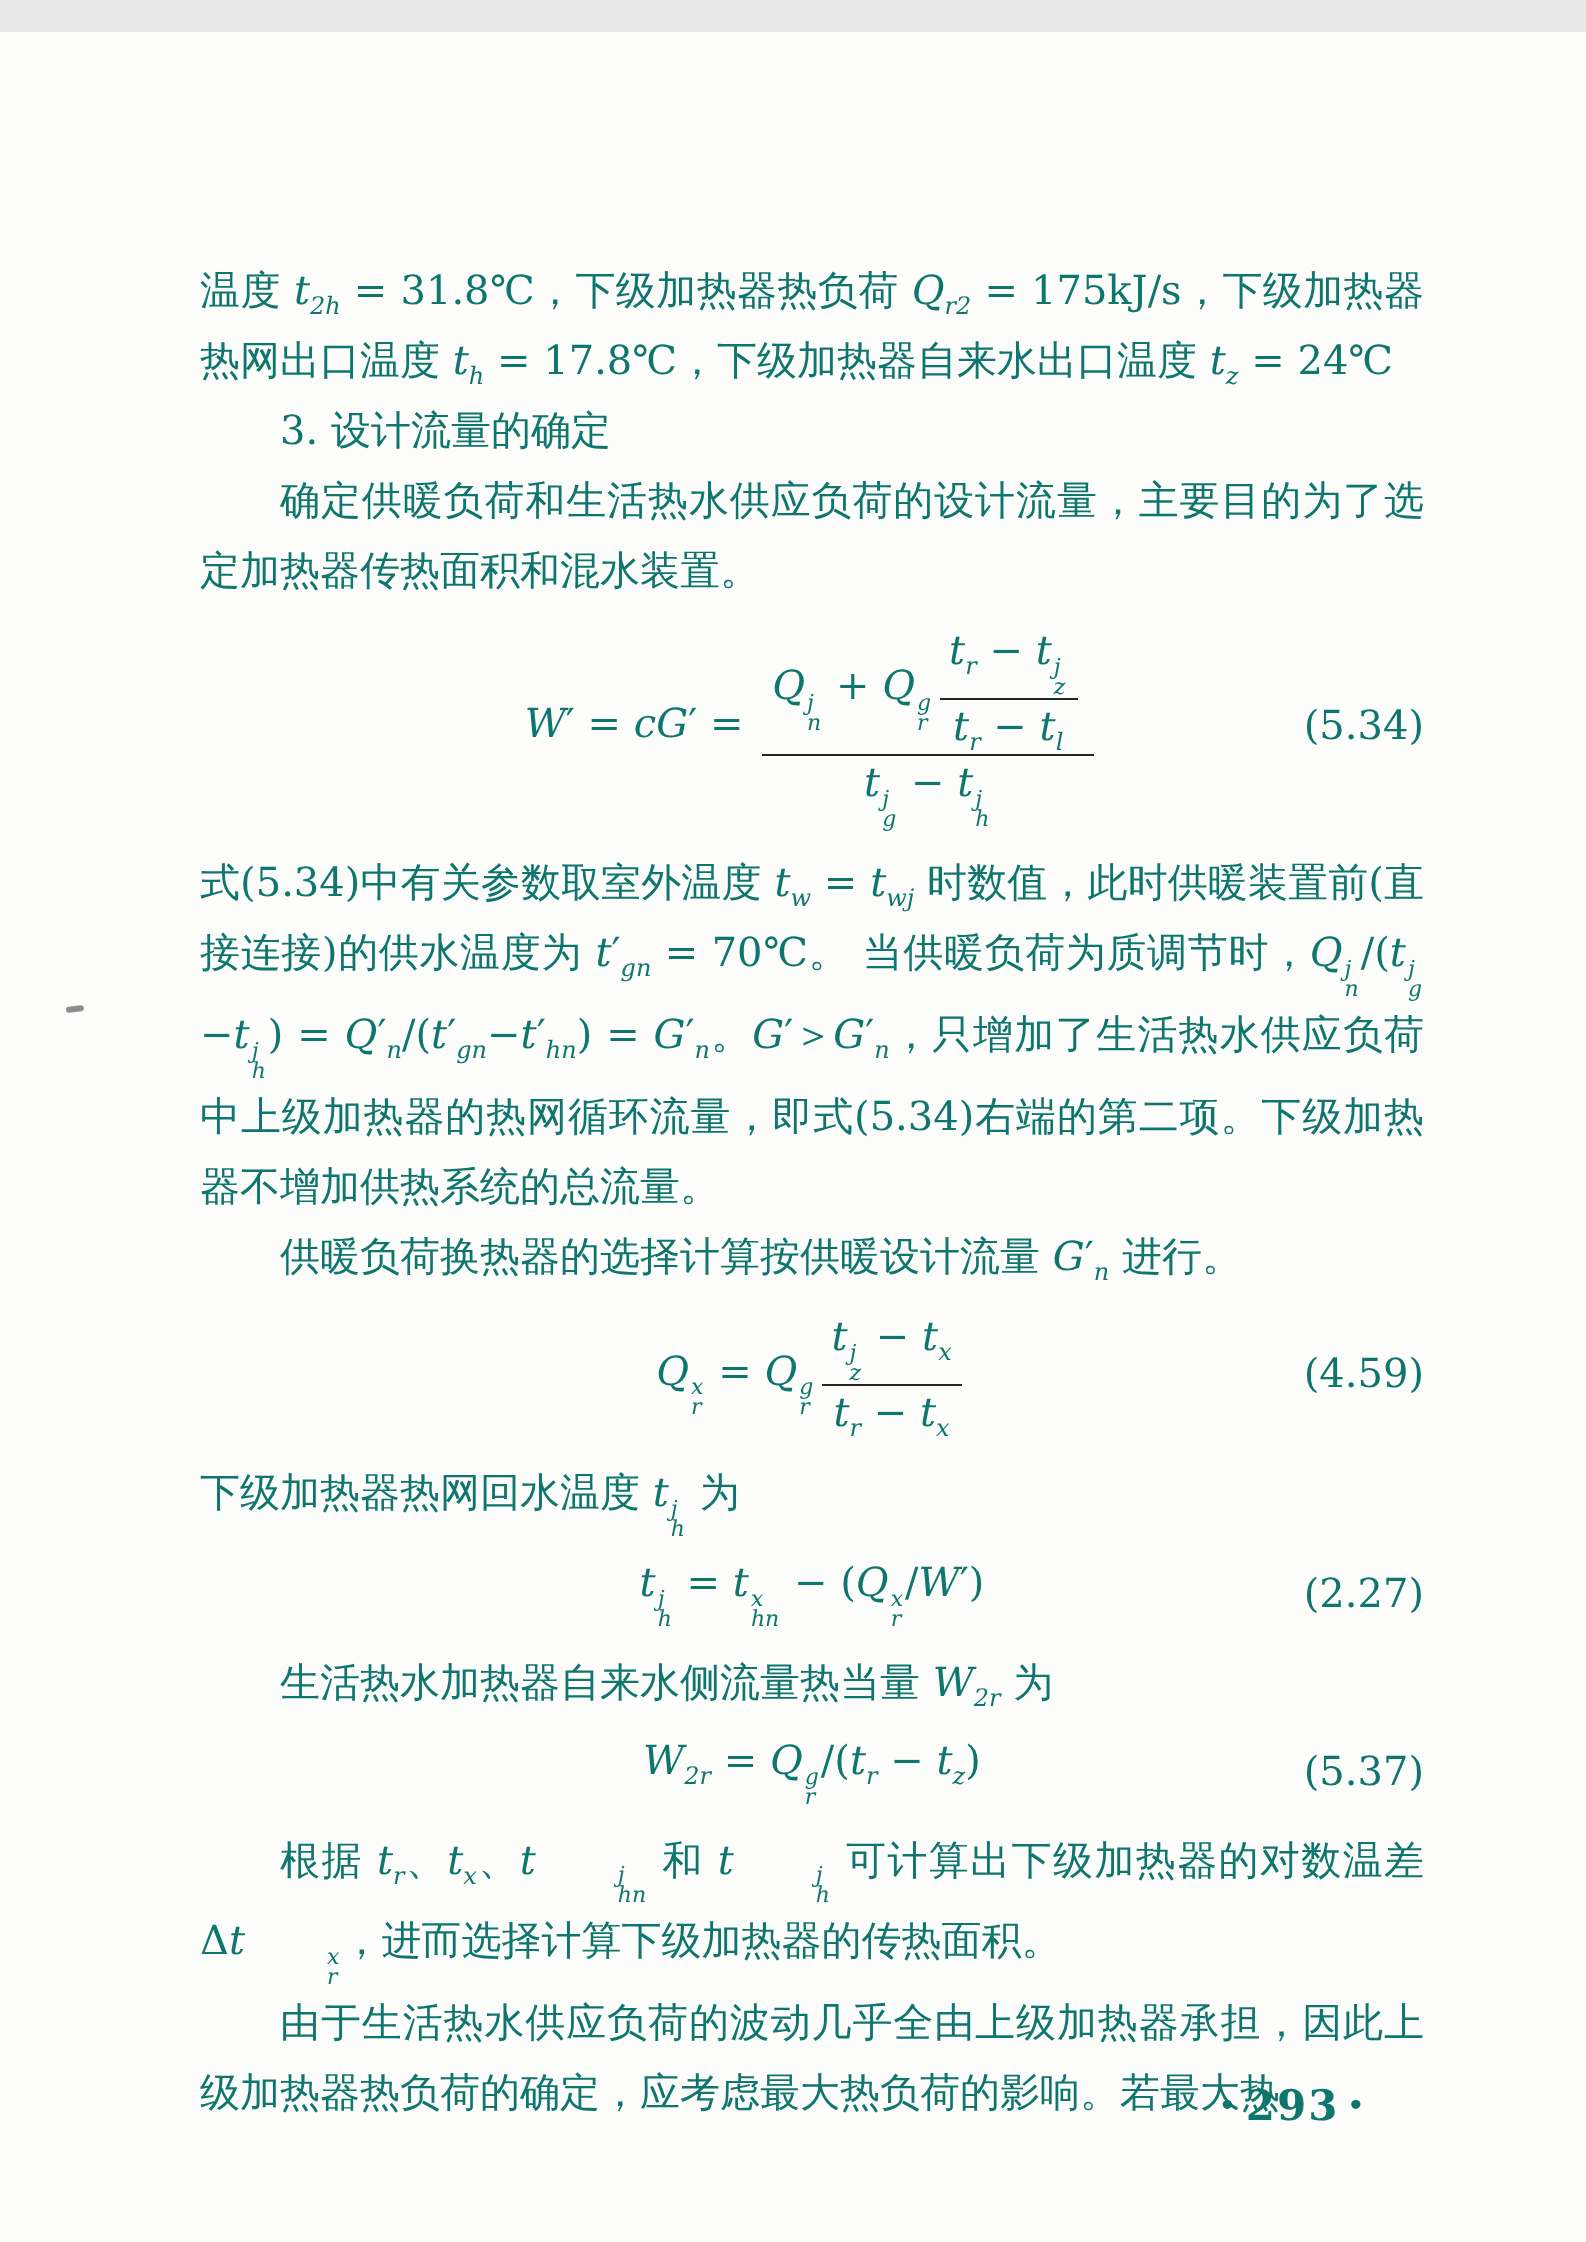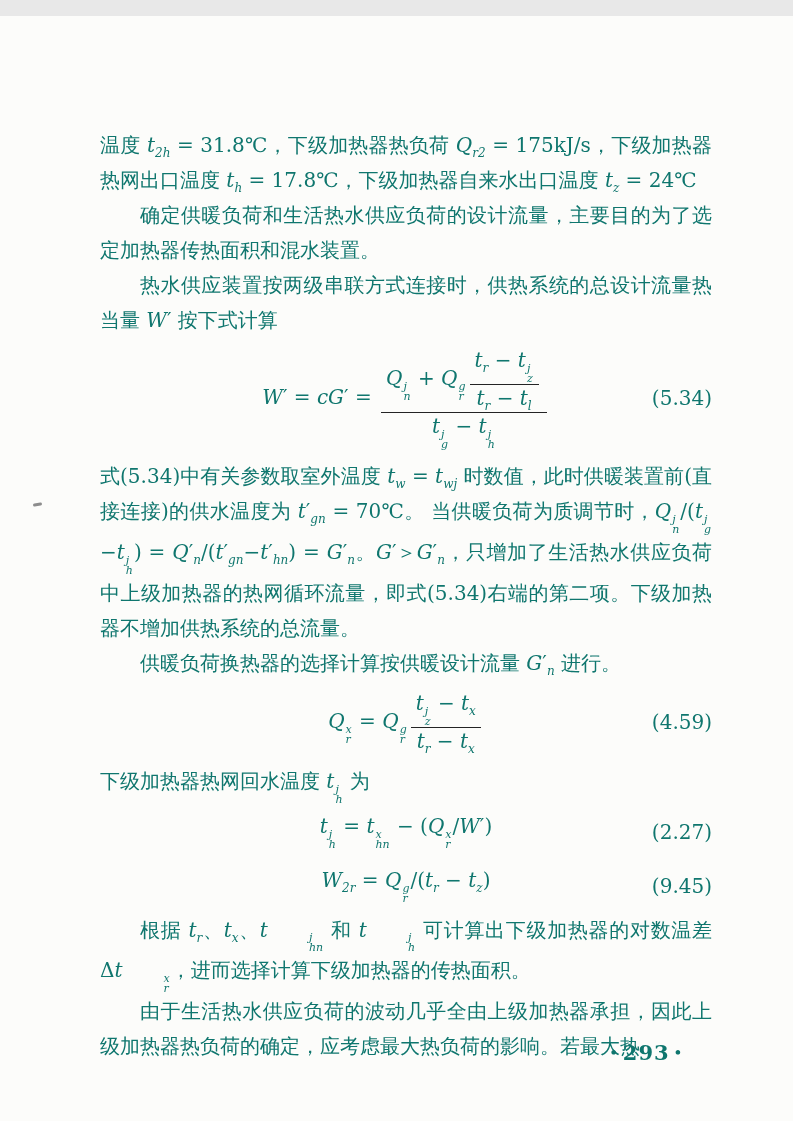--- a/index.html
+++ b/index.html
@@ -44,24 +44,24 @@
   }
 </style>
 </head>
 <body>
 
 <div class="page">
   <div class="content">
 
     <p class="para">温度 <i>t</i><sub>2h</sub> = 31.8℃，下级加热器热负荷 <i>Q</i><sub>r2</sub> = 175kJ/s，下级加热器热网出口温度 <i>t</i><sub>h</sub> = 17.8℃，下级加热器自来水出口温度 <i>t</i><sub>z</sub> = 24℃</p>
 
+    <p class="para indent">3. 设计流量的确定</p>
 
     <p class="para indent">确定供暖负荷和生活热水供应负荷的设计流量，主要目的为了选定加热器传热面积和混水装置。</p>
 
-    <p class="para indent">热水供应装置按两级串联方式连接时，供热系统的总设计流量热当量 <i>W</i>′ 按下式计算</p>
 
     <div class="eq-row">
       <span class="math"><i>W</i>′ = <i>cG</i>′ = <span class="frac">
             <span><i>Q</i><span class="ss">
                 <span>j</span>
                 <span>n</span>
               </span> + <i>Q</i><span class="ss">
                 <span>g</span>
                 <span>r</span>
               </span><span class="frac">
@@ -125,27 +125,28 @@
           </span> = <i>t</i><span class="ss">
             <span>x</span>
             <span>hn</span>
           </span> − (<i>Q</i><span class="ss">
             <span>x</span>
             <span>r</span>
           </span>/<i>W</i>′)</span>
       <span class="eq-num">(2.27)</span>
     </div>
 
+    <p class="para indent">生活热水加热器自来水侧流量热当量 <i>W</i><sub>2r</sub> 为</p>
 
     <div class="eq-row">
       <span class="math"><i>W</i><sub>2r</sub> = <i>Q</i><span class="ss">
             <span>g</span>
             <span>r</span>
           </span>/(<i>t</i><sub>r</sub> − <i>t</i><sub>z</sub>)</span>
-      <span class="eq-num">(9.45)</span>
+      <span class="eq-num">(5.37)</span>
     </div>
 
     <p class="para indent">根据 <i>t</i><sub>r</sub>、<i>t</i><sub>x</sub>、<i>t</i><span class="ss">
           <span>j</span>
           <span>hn</span>
         </span> 和 <i>t</i><span class="ss">
           <span>j</span>
           <span>h</span>
         </span> 可计算出下级加热器的对数温差 Δ<i>t</i><span class="ss">
           <span>x</span>

